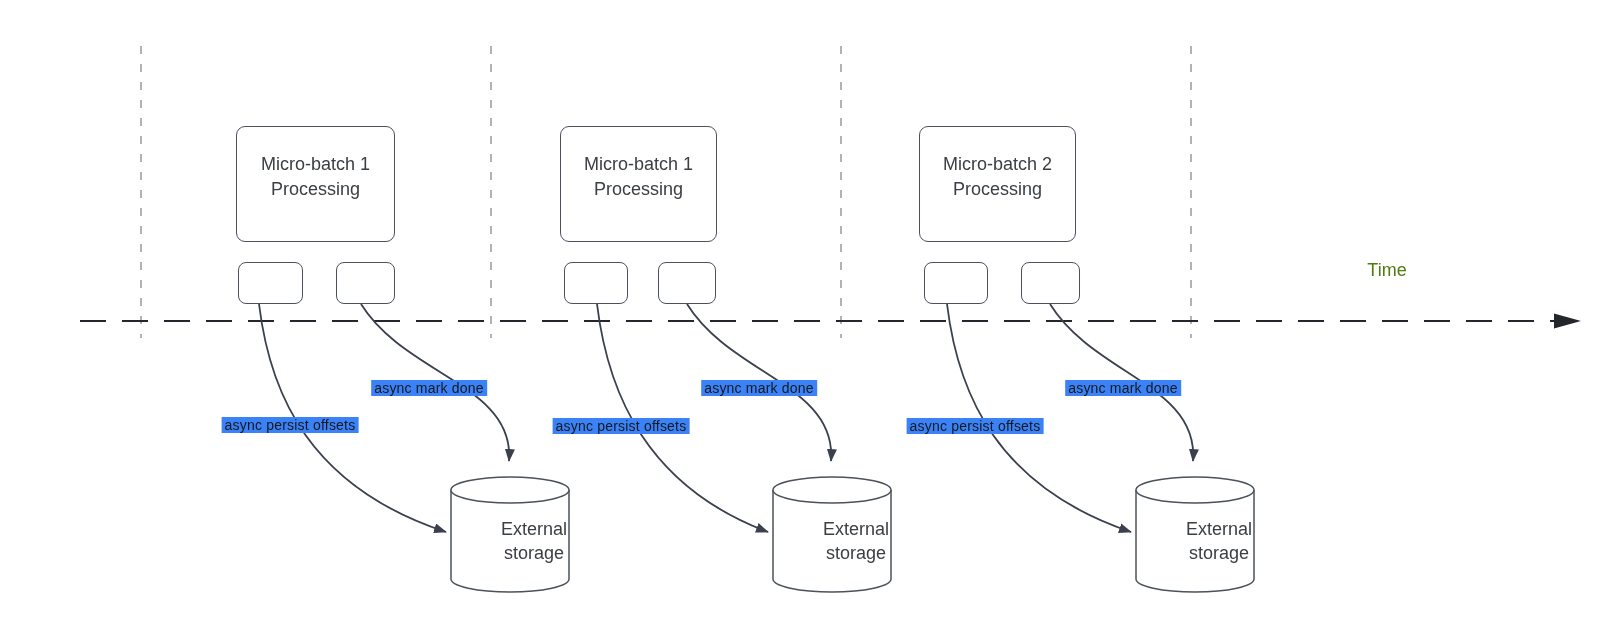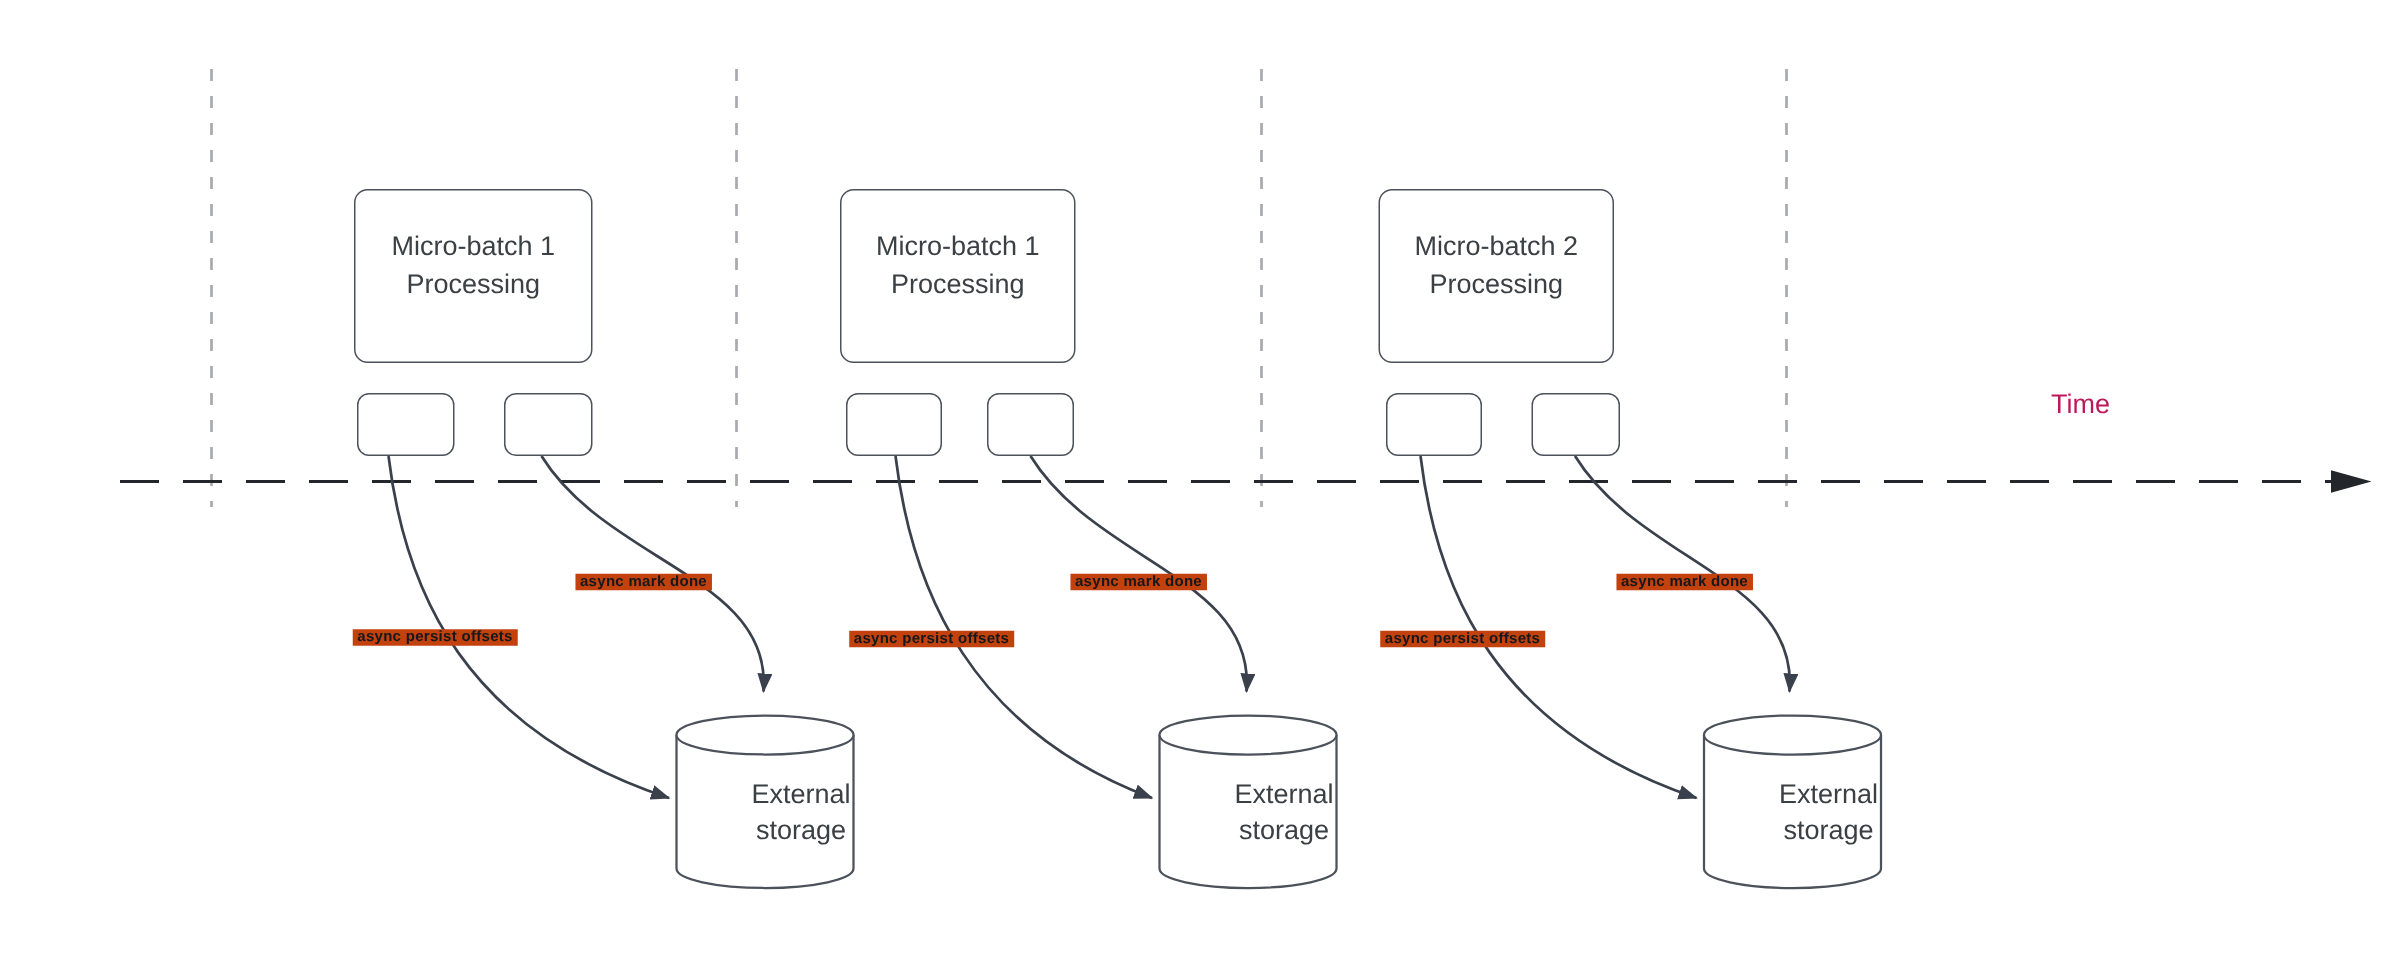--- a/index.html
+++ b/index.html
@@ -43,46 +43,46 @@
     box-sizing: border-box;
     border: 1.4px solid #4c525b;
     border-radius: 8px;
     background: #ffffff;
   }
 
   
   .flow-label {
     position: absolute;
     transform: translate(-50%, -50%);
-    font-size: 10px;
-    font-weight: bold;
+    font-size: 14px;
+    font-weight: normal;
     letter-spacing: 0.2px;
     color: #15181d;
-    background: #c2410c;
+    background: #3b82f6;
     padding: 0 3px;
     white-space: nowrap;
   }
 
   
   .storage-label {
     position: absolute;
     width: 118px;
     text-align: center;
     font-size: 18px;
     line-height: 24px;
     color: #3b4045;
     white-space: pre-line;
     margin-left: 24px;
   }
 
   .time-label {
     position: absolute;
     transform: translate(-50%, -50%);
     font-size: 18px;
-    color: #be185d;
+    color: #4d7c0f;
     white-space: nowrap;
   }
 </style>
 </head>
 <body>
 
 <div id="canvas">
 
   <svg id="wires" viewBox="0 0 1600 642" xmlns="http://www.w3.org/2000/svg">
     <defs>

